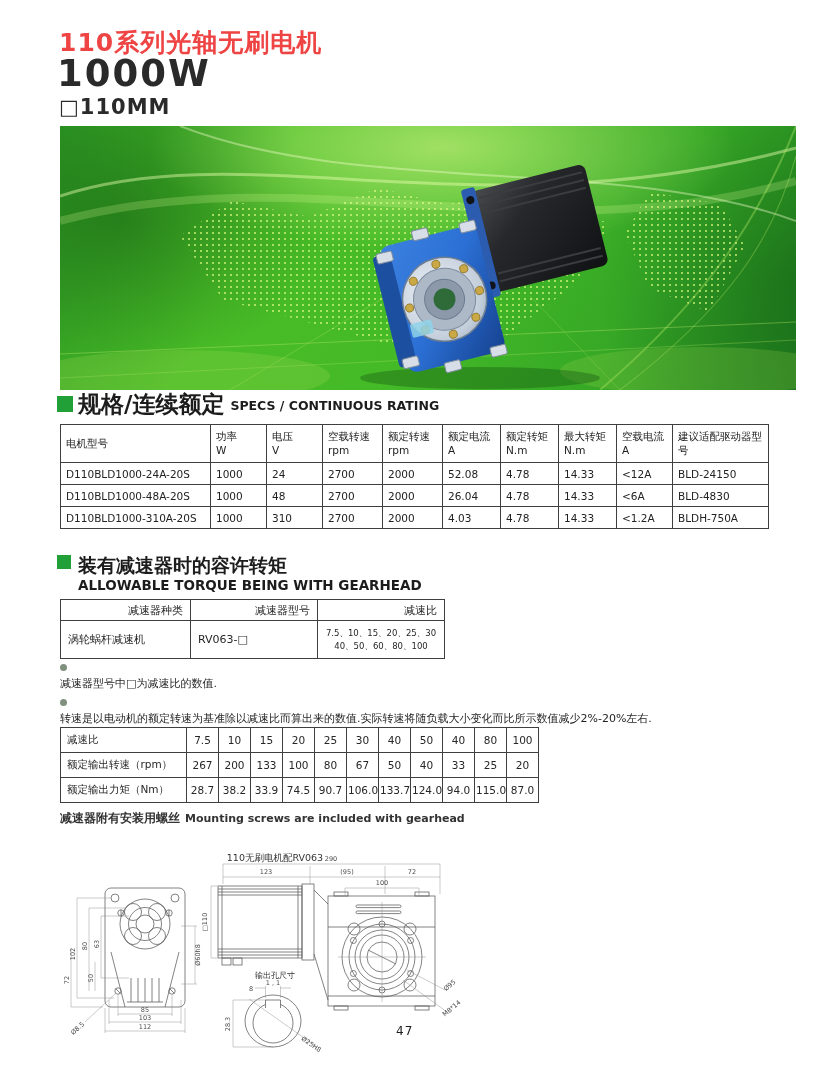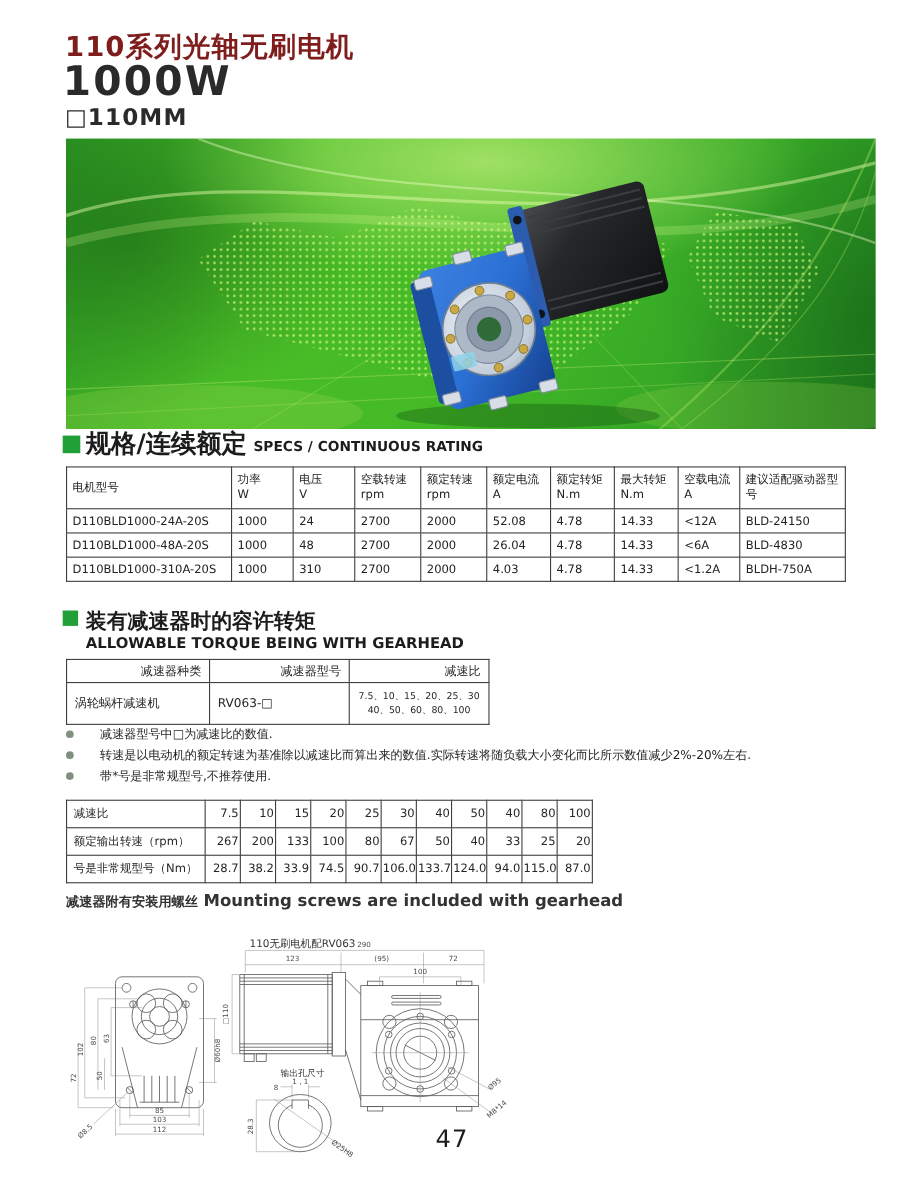--- a/index.html
+++ b/index.html
@@ -4,21 +4,21 @@
 <style>
   html,body{margin:0;padding:0;}
   body{
     width:820px;height:1082px;position:relative;background:#fff;
     font-family:"DejaVu Sans","Liberation Sans",sans-serif;color:#262626;
     overflow:hidden;
   }
   .abs{position:absolute;}
 
   
-  .title-cn{left:59px;top:26px;font-size:25px;font-weight:bold;letter-spacing:1px;color:#7f1d1d;}
+  .title-cn{left:59px;top:26px;font-size:25px;font-weight:bold;letter-spacing:1px;color:#ef4444;}
   .title-power{left:57px;top:52px;font-size:37px;font-weight:bold;letter-spacing:2px;color:#2a2a2a;}
   .title-frame{left:59px;top:95px;font-size:21px;font-weight:bold;color:#2a2a2a;letter-spacing:1px;}
 
   
   .banner{
     left:60px;top:126px;width:736px;height:264px;overflow:hidden;
     background:
       radial-gradient(ellipse 420px 150px at 52% 8%, rgba(235,255,150,.55), rgba(235,255,150,0) 70%),
       radial-gradient(ellipse 300px 220px at 8% 35%, rgba(8,60,10,.38), rgba(8,60,10,0) 70%),
       radial-gradient(ellipse 280px 260px at 100% 60%, rgba(10,70,12,.30), rgba(10,70,12,0) 72%),
@@ -55,47 +55,47 @@
   .specs-table th{height:35px;text-align:left;vertical-align:middle;padding:1px 5px;line-height:1.3;color:#222;}
   .specs-table td{height:21px;padding:0 5px;color:#222;}
 
   .gear-table{left:60px;top:599px;width:384px;font-size:11px;}
   .gear-table th{height:20px;text-align:right;padding:0 7px;vertical-align:middle;}
   .gear-table th:last-child{text-align:right;}
   .gear-table td{height:37px;padding:0 7px;vertical-align:middle;}
   .gear-table td:last-child{font-size:8.5px;text-align:center;padding:0 2px;line-height:1.5;}
 
   .ratio-table{left:60px;top:727px;width:478px;font-size:10.5px;}
-  .ratio-table td{height:24px;text-align:right;padding:0 1px;}
+  .ratio-table td{height:24px;text-align:center;padding:0 1px;}
   .ratio-table td:first-child{text-align:left;padding:0 6px;}
 
   
   .notes{left:60px;top:661px;margin:0;padding:0;list-style:none;width:740px;}
-  .notes li{display:flex;gap:24px;font-size:11px;line-height:1.25;margin-bottom:5px;color:#1f1f1f;}
+  .notes li{display:flex;gap:6px;font-size:11px;line-height:1.25;margin-bottom:5px;color:#1f1f1f;flex-direction:column;}
   .notes .dot{width:7px;height:7px;border-radius:50%;background:#7f907f;margin-top:3px;flex:none;}
 
   
   .dim-head{left:58px;top:806px;}
   .dim-head .row1{display:flex;align-items:center;}
   .dim-head .gdot{width:10px;height:10px;border-radius:50%;background:#21a038;margin-right:2px;flex:none;}
   .dim-head .cn1{font-size:16.5px;font-weight:bold;color:#151515;}
   .dim-head .en1{font-size:10.5px;font-weight:bold;margin-left:6px;color:#151515;}
   .dim-head .row2{margin:4px 0 0 2px;display:flex;align-items:baseline;}
   .dim-head .cn2{font-size:12px;font-weight:bold;color:#333;}
-  .dim-head .en2{font-size:15px;font-weight:bold;margin-left:5px;color:#333;}
+  .dim-head .en2{font-size:11px;font-weight:bold;margin-left:5px;color:#333;}
 
   
   .dwg{left:55px;top:850px;}
   .dwg text{fill:#4a4a4a;stroke:none;font-size:6.5px;font-family:"DejaVu Sans",sans-serif;}
   .dwg text.cap{font-size:9.5px;fill:#333;}
   .dwg text.lbl{font-size:8px;fill:#333;}
   .ln{stroke:#5a5a5a;stroke-width:.75;fill:none;}
   .dim{stroke:#8a8a8a;stroke-width:.45;fill:none;}
 
-  .page-num{left:396px;top:1024px;font-size:22px;color:#1c1c1c;letter-spacing:1px;}
+  .page-num{left:396px;top:1024px;font-size:12px;color:#1c1c1c;letter-spacing:1px;}
 </style>
 </head>
 <body>
 
 <div class="abs title-cn">110系列光轴无刷电机</div>
 <div class="abs title-power">1000W</div>
 <div class="abs title-frame">□110MM</div>
 
 <div class="abs banner">
   <div class="dots dots-a"></div>
@@ -340,21 +340,21 @@
         <td>100</td>
         <td>80</td>
         <td>67</td>
         <td>50</td>
         <td>40</td>
         <td>33</td>
         <td>25</td>
         <td>20</td>
       </tr>
       <tr>
-        <td>号是非常规型号（Nm）</td>
+        <td>额定输出力矩（Nm）</td>
         <td>28.7</td>
         <td>38.2</td>
         <td>33.9</td>
         <td>74.5</td>
         <td>90.7</td>
         <td>106.0</td>
         <td>133.7</td>
         <td>124.0</td>
         <td>94.0</td>
         <td>115.0</td>

